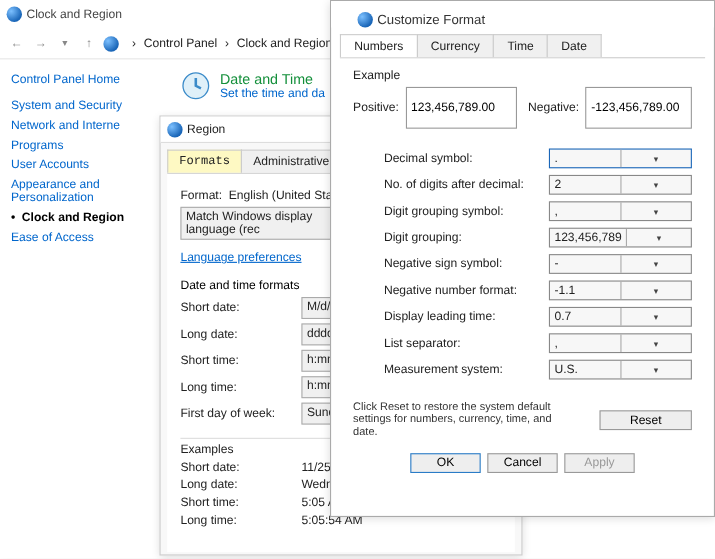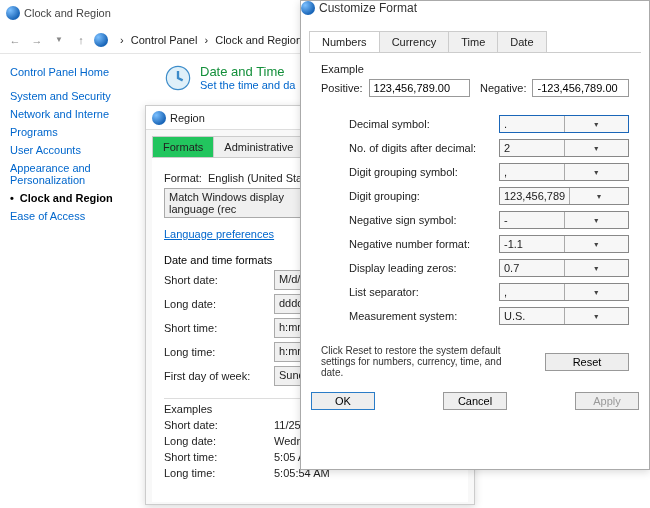--- a/index.html
+++ b/index.html
@@ -23,56 +23,56 @@
   .cp .main .hdr { display:flex; gap:8px; }
   .cp .main .hdr .icon { width:28px; height:28px; }
   .cp .main .hdr h2 { margin:0; font-size:13px; color:#138f3a; font-weight:normal;}
   .cp .main .hdr .sub { color:#0066cc; font-size:11px;}
 
   
   .region { left:145px; top:105px; width:330px; height:400px; z-index:2; background:#f8f8f8;}
   .region .titlebar { height:24px; display:flex; align-items:center; padding:0 6px; background:#fff; border-bottom:1px solid #ddd;}
   .region .tabs { display:flex; padding:6px 6px 0 6px;}
   .region .tab { padding:4px 10px; border:1px solid #ccc; border-bottom:none; background:#f0f0f0; font-size:11px; margin-right:-1px; cursor:pointer;}
-  .region .tab.active { background:#22c55e; }
+  .region .tab.active { background:#fef9c3;font-family:Liberation Mono, monospace; }
   .region .panel { padding:10px 12px; border-top:1px solid #ccc; background:#fff; margin:0 6px; height:345px;}
   .region .row { display:flex; align-items:center; margin:4px 0; font-size:11px;}
   .region .row .lbl { width:110px; }
   .region .row .val { flex:1; }
   .region .combo { display:flex; border:1px solid #aaa; background:#f0f0f0;}
   .region .combo span { flex:1; padding:2px 4px; font-size:11px;}
   .region .combo .dd { width:14px; text-align:center; border-left:1px solid #aaa; font-size:9px; line-height:14px;}
   .region .link { color:#0066cc; text-decoration:underline; cursor:pointer; display:inline-block; margin:6px 0;}
   .region .grouptxt { color:#0066cc; font-size:11px; margin:8px 0 4px 0;}
   .region .examples { margin-top:12px; border-top:1px solid #ddd; padding-top:4px;}
   .region .btn { position:absolute; bottom:8px; left:50%; transform:translateX(-50%); width:150px; padding:3px 0; border:1px solid #999; background:#eee; font-size:11px; text-align:center; cursor:pointer; outline:3px solid #c0392b; outline-offset:1px;}
 
   
   .cust { left:300px; top:0; width:350px; height:470px; z-index:5; border:1px solid #aaa; background:#fff;}
-  .cust .titlebar { height:24px; display:flex; align-items:flex-start; padding:0 0; background:#fff; color:#333; font-size:12px;}
+  .cust .titlebar { height:24px; display:flex; align-items:flex-end; padding:0 24px; background:#fff; color:#333; font-size:12px;}
   .cust .tabs { display:flex; padding:6px 8px 0 8px;}
   .cust .tab { padding:4px 12px; border:1px solid #ccc; border-bottom:none; background:#f0f0f0; font-size:11px; cursor:pointer; margin-right:-1px;}
   .cust .tab.active { background:#fff;}
   .cust .panel { border-top:1px solid #ccc; margin:0 8px; padding:10px 12px 6px 12px; background:#fff;}
   .cust .examplebox { margin-bottom:18px;}
   .cust .examplebox .title { font-size:11px; margin-bottom:4px;}
   .cust .examplebox .pair { display:flex; gap:10px;}
   .cust .examplebox .pair > div { flex:1; display:flex; align-items:center; gap:6px;}
-  .cust .examplebox input { width:100%; border:1px solid #999; padding:2px 4px; font-size:11px; background:#fff;}
+  .cust .examplebox input { width:100%; border:1px solid #999; padding:12px 4px; font-size:11px; background:#fff;}
   .cust .field { display:flex; align-items:center; margin:6px 0;}
   .cust .field .lbl { width:150px; font-size:11px;margin-left:28px;}
   .cust .field .ctrl { flex:1;}
   .cust .field .combo { display:flex; border:1px solid #888; background:#f7f7f7;}
   .cust .field .combo span { flex:1; padding:2px 4px; font-size:11px;}
   .cust .field .combo .dd { width:16px; display:flex; align-items:center; justify-content:center; border-left:1px solid #aaa; font-size:8px; color:#444;}
   .cust .field.hot .combo { border-color:#1a66b8;}
   .cust .resetrow { display:flex; align-items:center; margin-top:20px; gap:24px;}
   .cust .resetrow .txt { flex:1; font-size:10px; color:#333;}
   .cust .resetrow button { width:84px; padding:2px 0; font-size:11px; border:1px solid #999; background:#eee; cursor:pointer;}
-  .cust .btns { display:flex; justify-content:space-between; gap:6px; padding:8px 10px; }
+  .cust .btns { display:flex; justify-content:center; gap:6px; padding:8px 10px; }
   .cust .btns button { width:64px; padding:2px 0; font-size:11px; border:1px solid #999; background:#eee; cursor:pointer;}
   .cust .btns button.primary { border-color:#2a7cc7;}
   .cust .btns button.disabled { color:#999;}
 
   .globe { width:14px; height:14px; border-radius:50%; background:radial-gradient(circle at 30% 30%,#7cc0ff,#1a66b8 70%); display:inline-block; margin-right:4px; vertical-align:middle;}
 </style>
 </head>
 <body>
 
 <div class="win cp">
@@ -282,21 +282,21 @@
     <div class="field">
         <span class="lbl">Negative number format:</span>
         <div class="ctrl">
           <div class="combo">
             <span>-1.1</span>
             <span class="dd">▾</span>
           </div>
         </div>
       </div>
     <div class="field">
-        <span class="lbl">Display leading zeros:</span>
+        <span class="lbl">Display leading time:</span>
         <div class="ctrl">
           <div class="combo">
             <span>0.7</span>
             <span class="dd">▾</span>
           </div>
         </div>
       </div>
     <div class="field">
         <span class="lbl">List separator:</span>
         <div class="ctrl">

